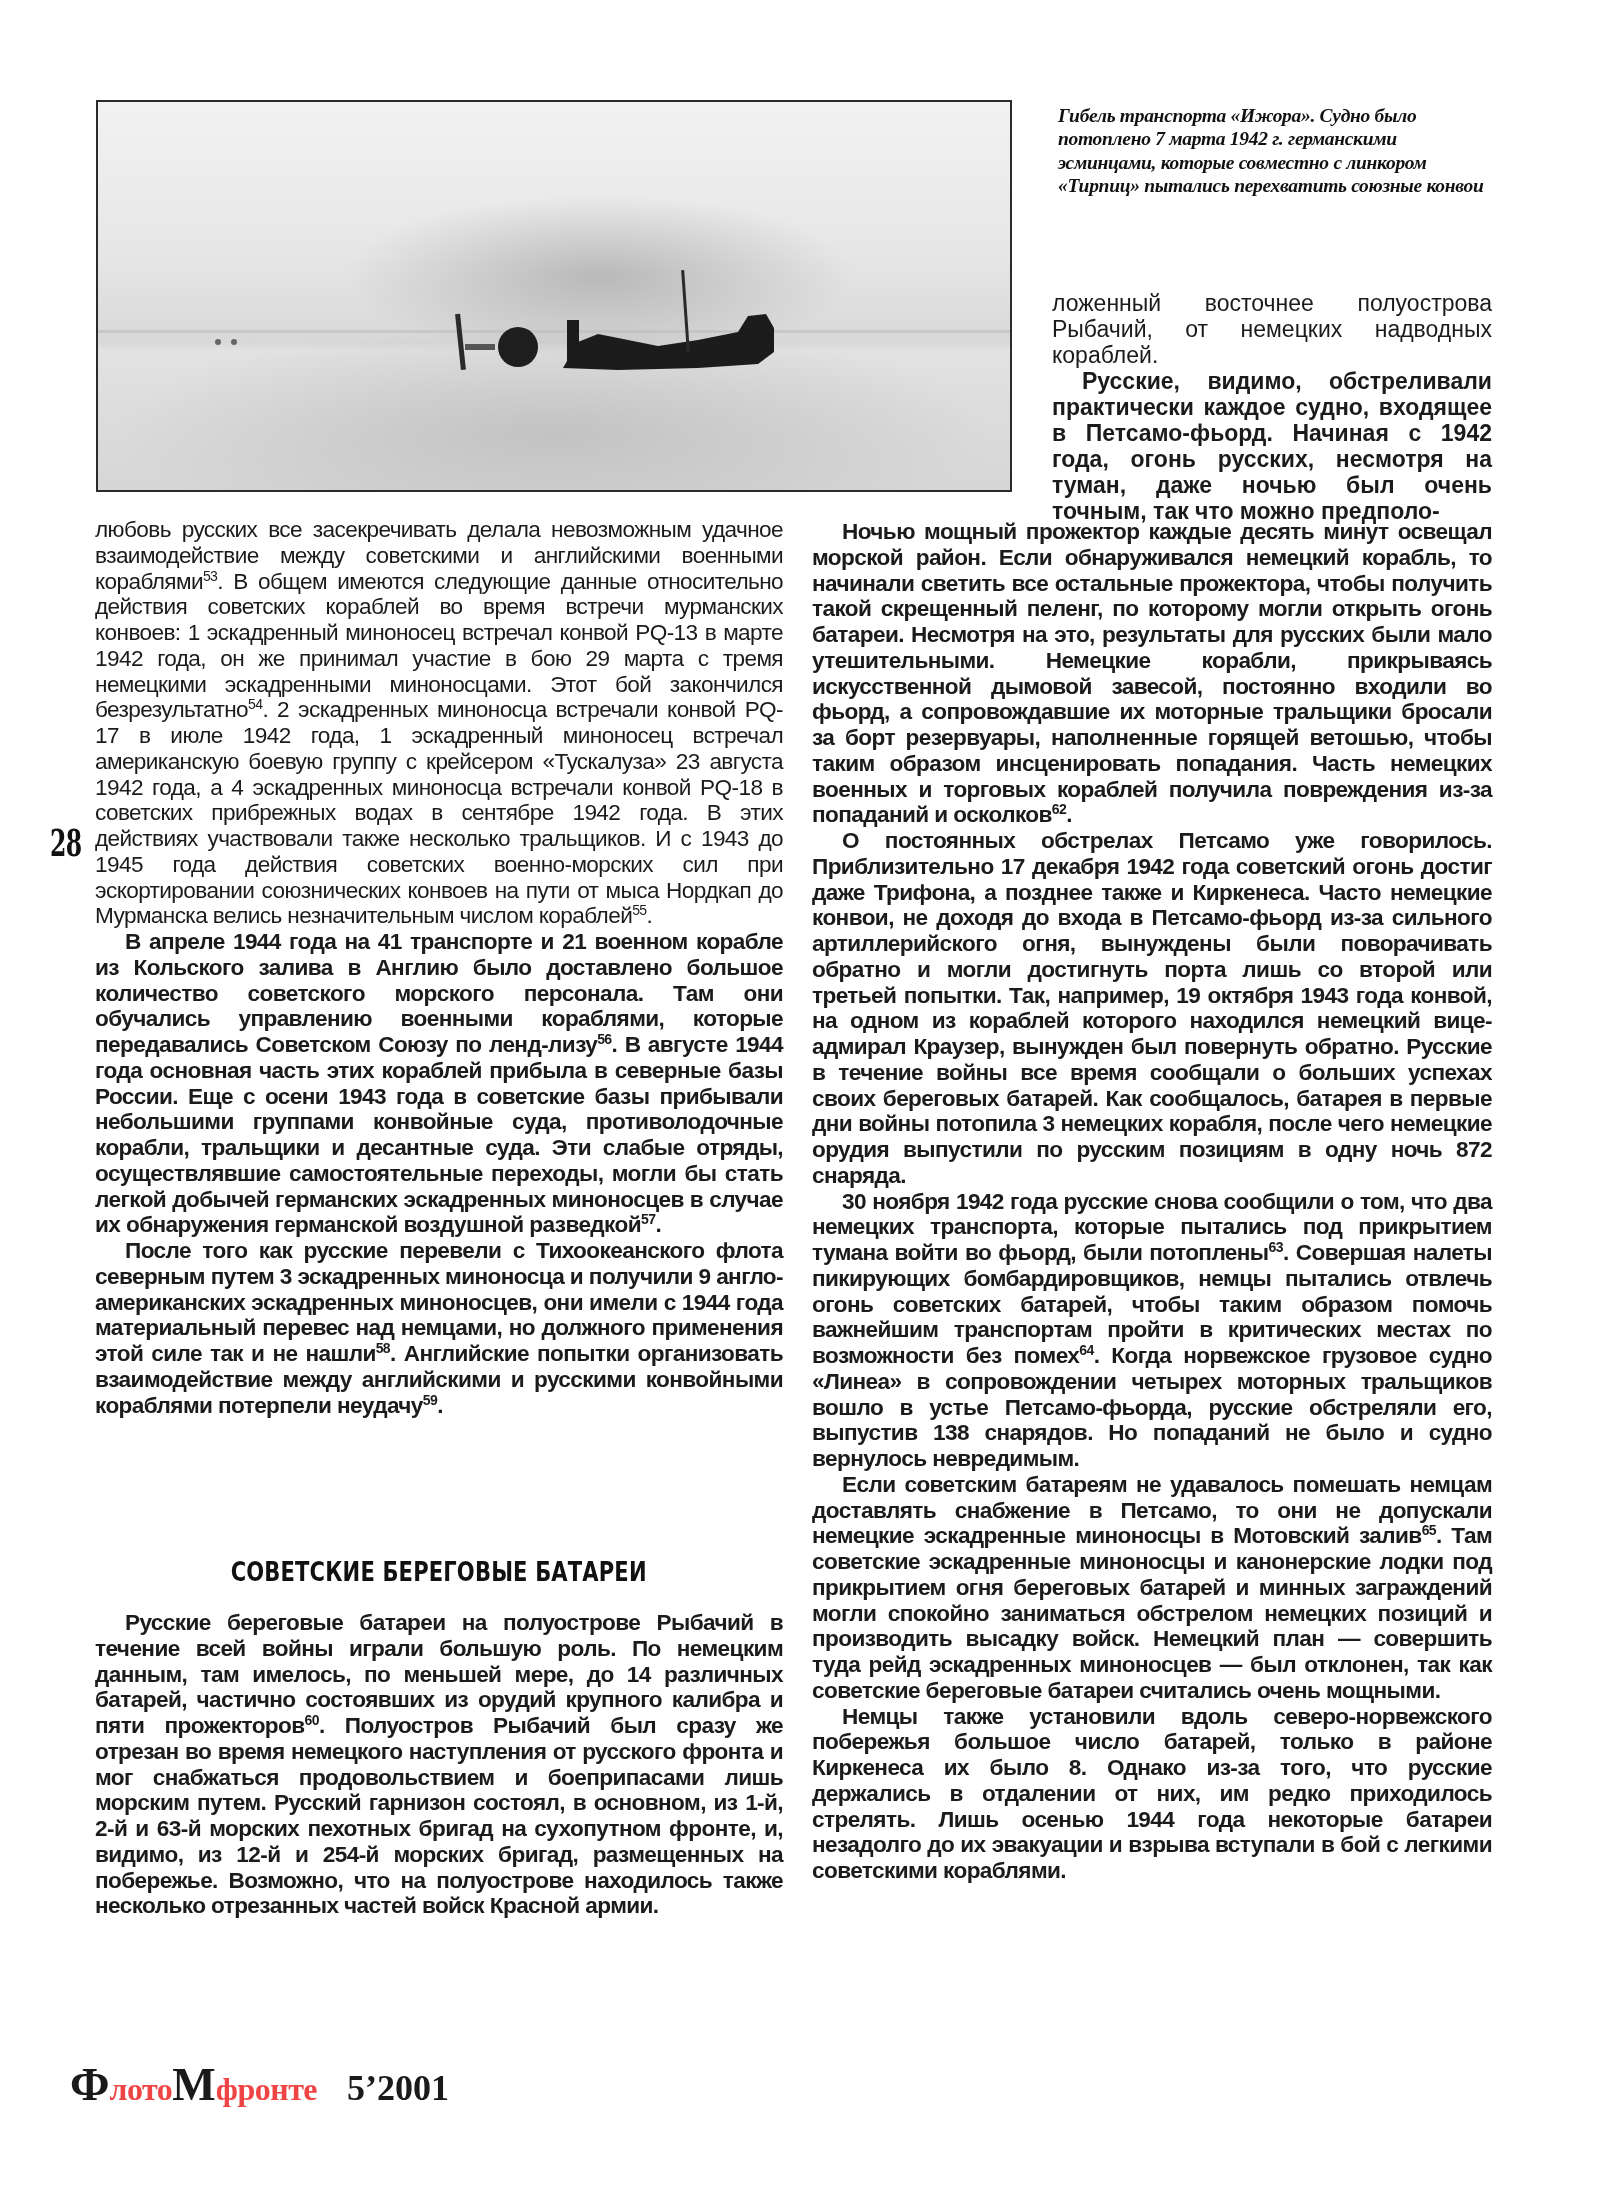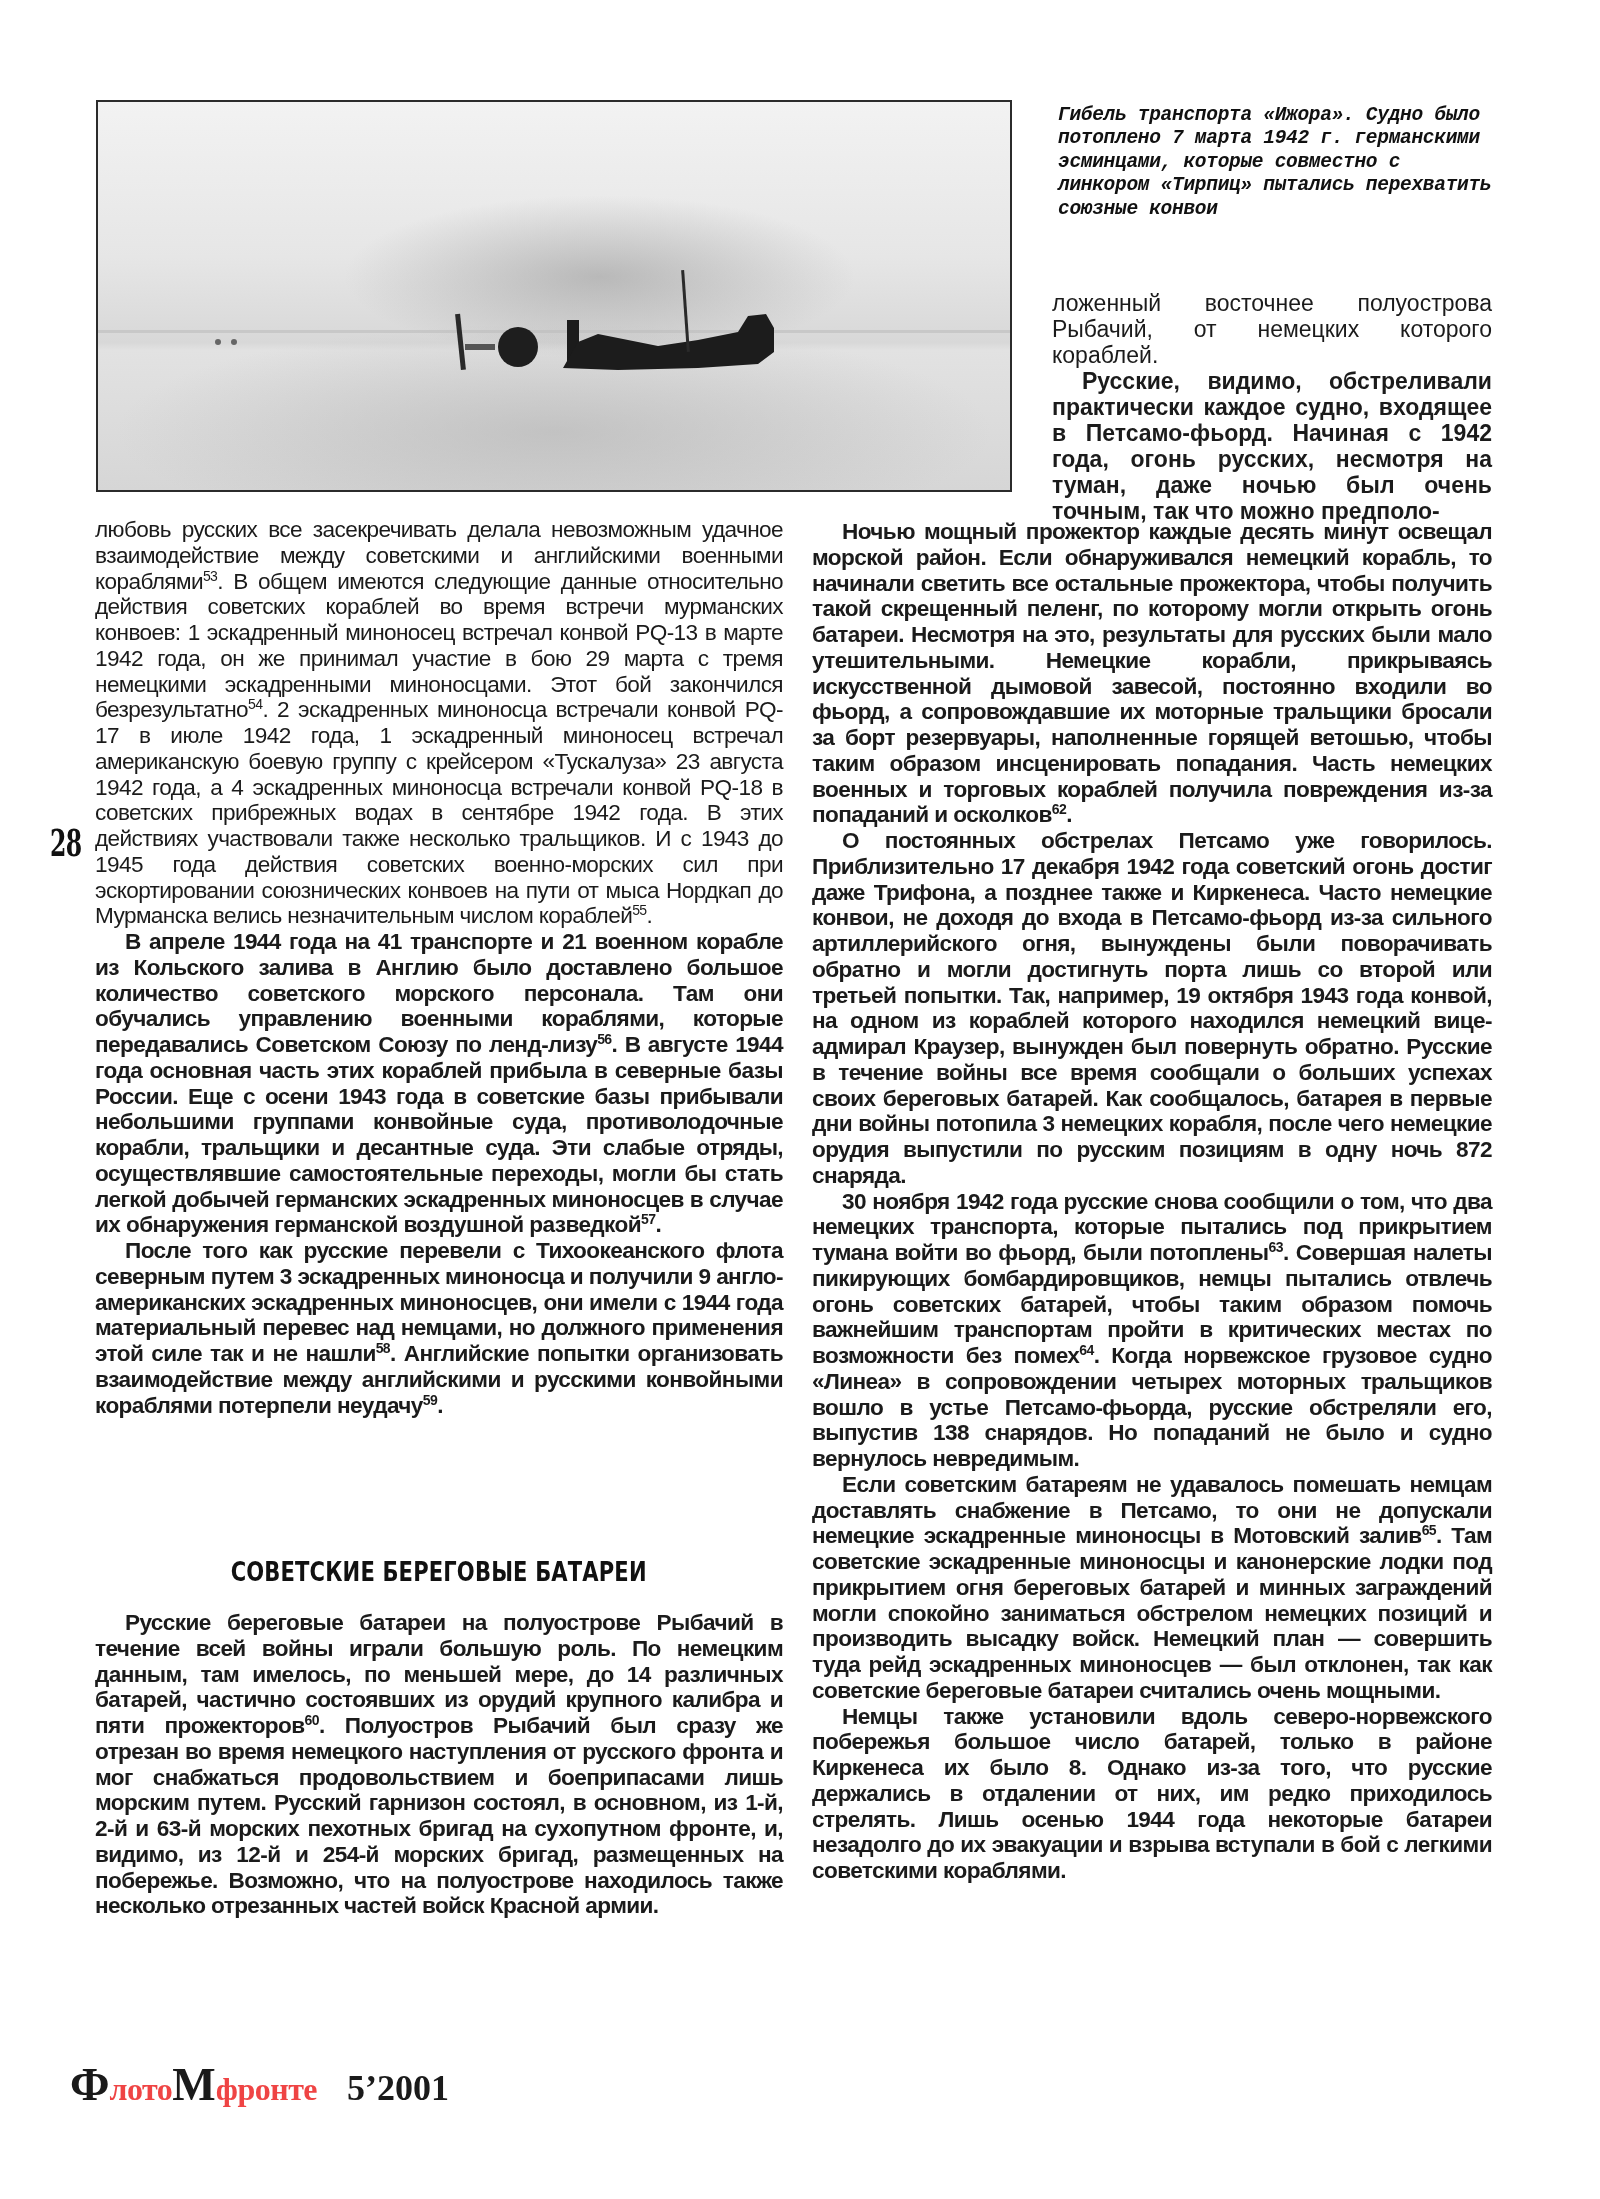--- a/index.html
+++ b/index.html
@@ -22,21 +22,21 @@
     border: 2px solid #2b2b2b;
     background:
       radial-gradient(ellipse 40% 30% at 55% 45%, rgba(150,150,150,0.55), rgba(200,200,200,0) 70%),
       radial-gradient(ellipse 60% 35% at 50% 85%, rgba(170,170,170,0.5), rgba(220,220,220,0) 80%),
       linear-gradient(180deg, #f2f2f2 0%, #e6e6e6 40%, #d8d8d8 62%, #e2e2e2 64%, #d6d6d6 100%);
     overflow: hidden;
   }
   #photo svg { position: absolute; left: 0; top: 0; }
   #caption {
     left: 1058px; top: 104px; width: 440px;
-    font-family: Liberation Mono, monospace;
+    font-family: Liberation Serif, serif;
     font-style: italic; font-weight: bold;
     font-size: 19.5px; line-height: 23.4px;
     color: #111;
     letter-spacing: -0.3px;
   }
   #page-num {
     left: 50px; top: 820px;
     font-family: "DejaVu Serif", serif;
     font-weight: bold; font-size: 38px; color: #111;
     transform: scaleX(0.62); transform-origin: left top;
@@ -70,21 +70,21 @@
     <path d="M465 266 L480 240 L500 232 L520 236 L560 244 L600 238 L640 230 L650 214 L668 212 L676 226 L676 250 L660 262 L600 266 L520 268 Z" fill="#1c1c1c"></path>
     <rect x="586" y="168" width="3" height="82" fill="#2a2a2a" transform="rotate(-4 587 209)"></rect>
     <circle cx="120" cy="240" r="3" fill="#666"></circle>
     <circle cx="136" cy="240" r="3" fill="#666"></circle>
   </svg>
 </div>
 
 <div id="caption" class="abs">Гибель транспорта «Ижора». Судно было потоплено 7 марта 1942 г. германскими эсминцами, которые совместно с линкором «Тирпиц» пытались перехватить союзные конвои</div>
 
 <div class="abs body-text" style="left:1052px; top:290px; width:440px; font-size:23px; line-height:26px;">
-  <p>ложенный восточнее полуострова Рыбачий, от немецких которого кораблей.</p>
+  <p>ложенный восточнее полуострова Рыбачий, от немецких надводных кораблей.</p>
   <p class="ind">Русские, видимо, обстреливали практически каждое судно, входящее в Петсамо-фьорд. Начиная с 1942 года, огонь русских, несмотря на туман, даже ночью был очень точным, так что можно предполо-</p>
 </div>
 
 <div id="page-num" class="abs">28</div>
 
 <div class="abs body-text cond" style="left:95px; top:517px; width:688px;">
   <p><span>любовь русских все засекречивать делала невозможным удачное взаимодействие между советскими и английскими военными кораблями</span><sup>53</sup><span>. В общем имеются следующие данные относительно действия советских кораблей во время встречи мурманских конвоев: 1 эскадренный миноносец встречал конвой PQ-13 в марте 1942 года, он же принимал участие в бою 29 марта с тремя немецкими эскадренными миноносцами. Этот бой закончился безрезультатно</span><sup>54</sup><span>. 2 эскадренных миноносца встречали конвой PQ-17 в июле 1942 года, 1 эскадренный миноносец встречал американскую боевую группу с крейсером «Тускалуза» 23 августа 1942 года, а 4 эскадренных миноносца встречали конвой PQ-18 в советских прибрежных водах в сентябре 1942 года. В этих действиях участвовали также несколько тральщиков. И с 1943 до 1945 года действия советских военно-морских сил при эскортировании союзнических конвоев на пути от мыса Нордкап до Мурманска велись незначительным числом кораблей</span><sup>55</sup><span>.</span></p>
   <p class="ind"><span>В апреле 1944 года на 41 транспорте и 21 военном корабле из Кольского залива в Англию было доставлено большое количество советского морского персонала. Там они обучались управлению военными кораблями, которые передавались Советском Союзу по ленд-лизу</span><sup>56</sup><span>. В августе 1944 года основная часть этих кораблей прибыла в северные базы России. Еще с осени 1943 года в советские базы прибывали небольшими группами конвойные суда, противолодочные корабли, тральщики и десантные суда. Эти слабые отряды, осуществлявшие самостоятельные переходы, могли бы стать легкой добычей германских эскадренных миноносцев в случае их обнаружения германской воздушной разведкой</span><sup>57</sup><span>.</span></p>
   <p class="ind"><span>После того как русские перевели с Тихоокеанского флота северным путем 3 эскадренных миноносца и получили 9 англо-американских эскадренных миноносцев, они имели с 1944 года материальный перевес над немцами, но должного применения этой силе так и не нашли</span><sup>58</sup><span>. Английские попытки организовать взаимодействие между английскими и русскими конвойными кораблями потерпели неудачу</span><sup>59</sup><span>.</span></p>
 </div>

